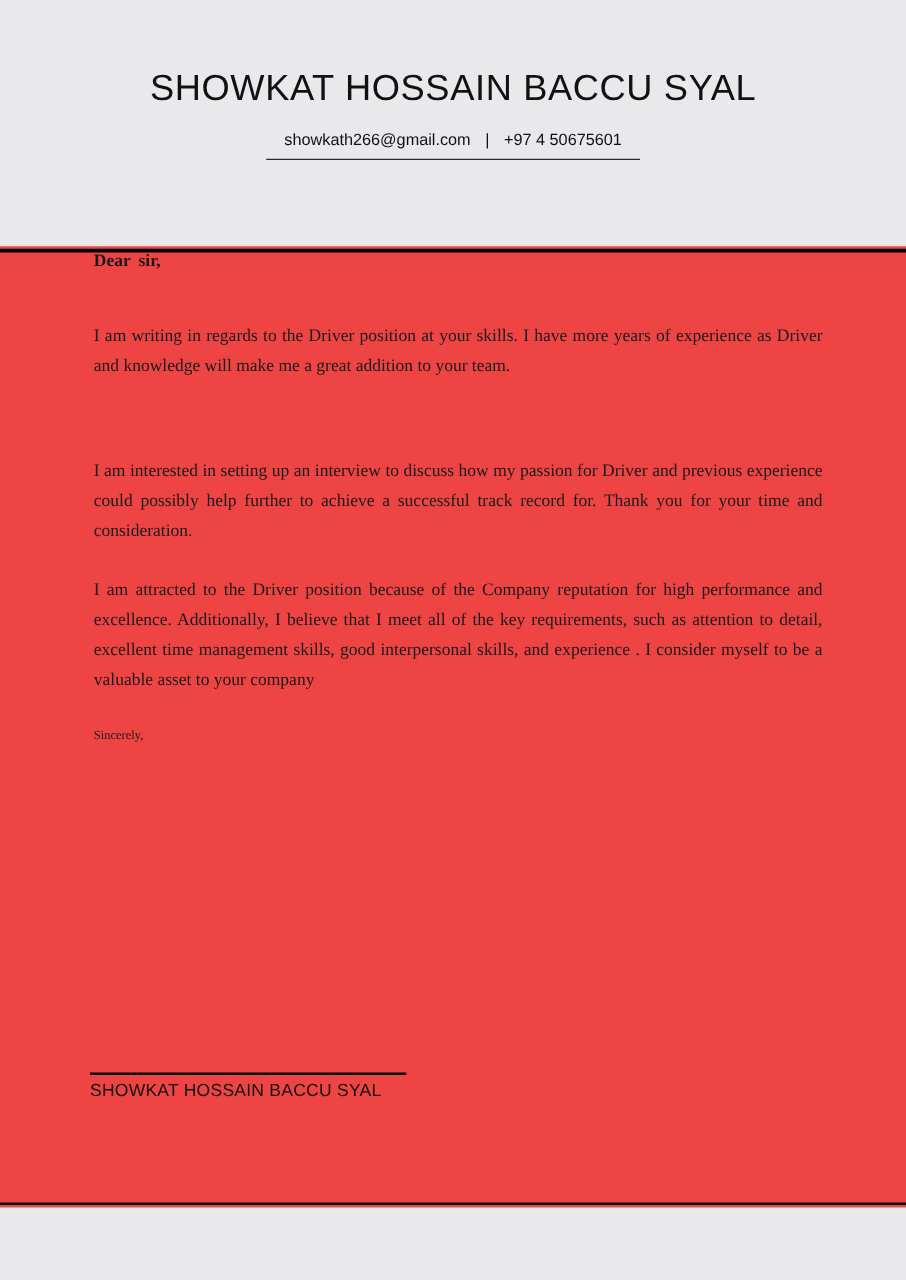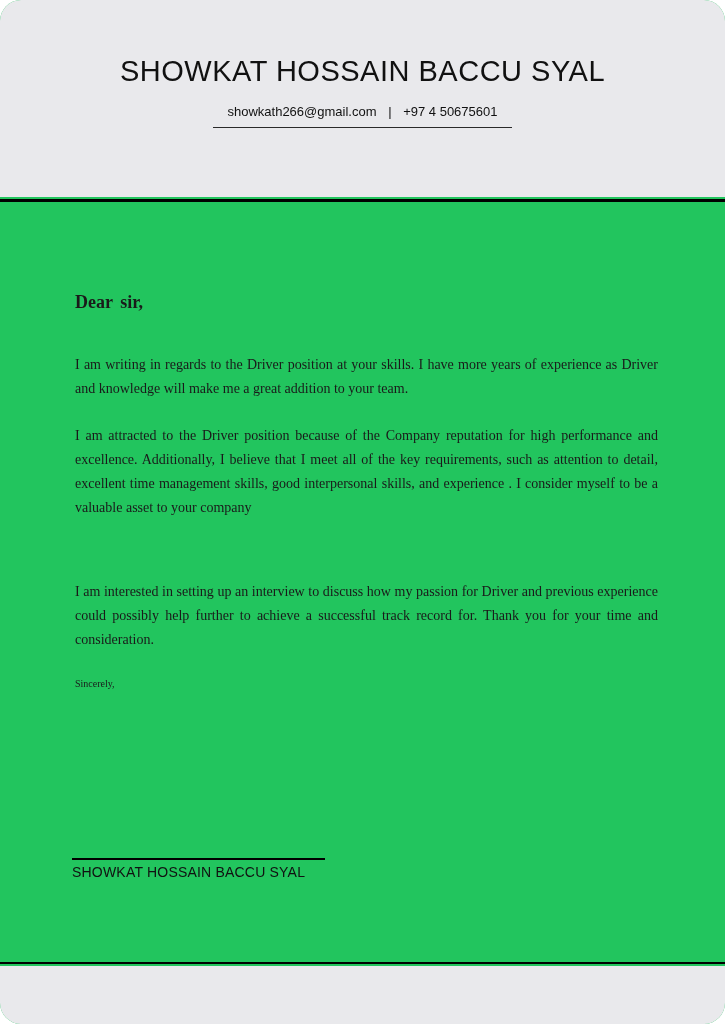--- a/index.html
+++ b/index.html
@@ -4,25 +4,24 @@
 <style>
   html, body {
     margin: 0;
     padding: 0;
     background: #ffffff;
   }
   .page {
     position: relative;
     width: 725px;
     height: 1024px;
-    background: #22c55e;
+    background: #ef4444;
     overflow: hidden;
     font-family: "Liberation Serif", serif;
     color: #1a1a1a;
-    border-radius: 21px;
   }
   
   .letterhead {
     position: absolute;
     top: 0; left: 0; right: 0;
     height: 197px;
     background: #e9e9ec;
     text-align: center;
   }
   .letterhead-name {
@@ -56,22 +55,21 @@
   }
   
   .letter-body {
     position: absolute;
     top: 202px;
     left: 75px;
     right: 67px;
     bottom: 62px;
   }
   .salutation {
-    margin-top: 90px;
-    font-size: 18px;
+    font-size: 14px;
     font-weight: bold;
     word-spacing: 3px;
   }
   .para {
     margin: 0;
     font-size: 14px;
     line-height: 24px;
     text-align: justify;
   }
   .para-1 { margin-top: 40px; }
@@ -129,23 +127,23 @@
     </div>
   </div>
 
   <div class="header-rule"></div>
 
   <div class="letter-body">
     <div class="salutation">Dear  sir,</div>
 
     <p class="para para-1">I am writing in regards to the Driver position at your skills. I have more years of experience as Driver and knowledge will make me a great addition to your team.</p>
 
+    <p class="para para-3">I am interested in setting up an interview to discuss how my passion for Driver and previous experience could possibly help further to achieve a  successful track record for. Thank you for your time and consideration.</p>
+
     <p class="para para-2">I am attracted to the Driver position because of the Company reputation for high performance and excellence. Additionally, I believe that I meet all of the key requirements, such as attention to detail, excellent time management skills, good interpersonal skills, and experience . I consider myself to be a valuable asset to your company</p>
-
-    <p class="para para-3">I am interested in setting up an interview to discuss how my passion for Driver and previous experience could possibly help further to achieve a  successful track record for. Thank you for your time and consideration.</p>
 
     <div class="closing">Sincerely,</div>
   </div>
 
   <div class="signature-block">
     <div class="signature-rule"></div>
     <div class="signature-name">SHOWKAT HOSSAIN BACCU SYAL</div>
   </div>
 
   <div class="footer-rule"></div>

